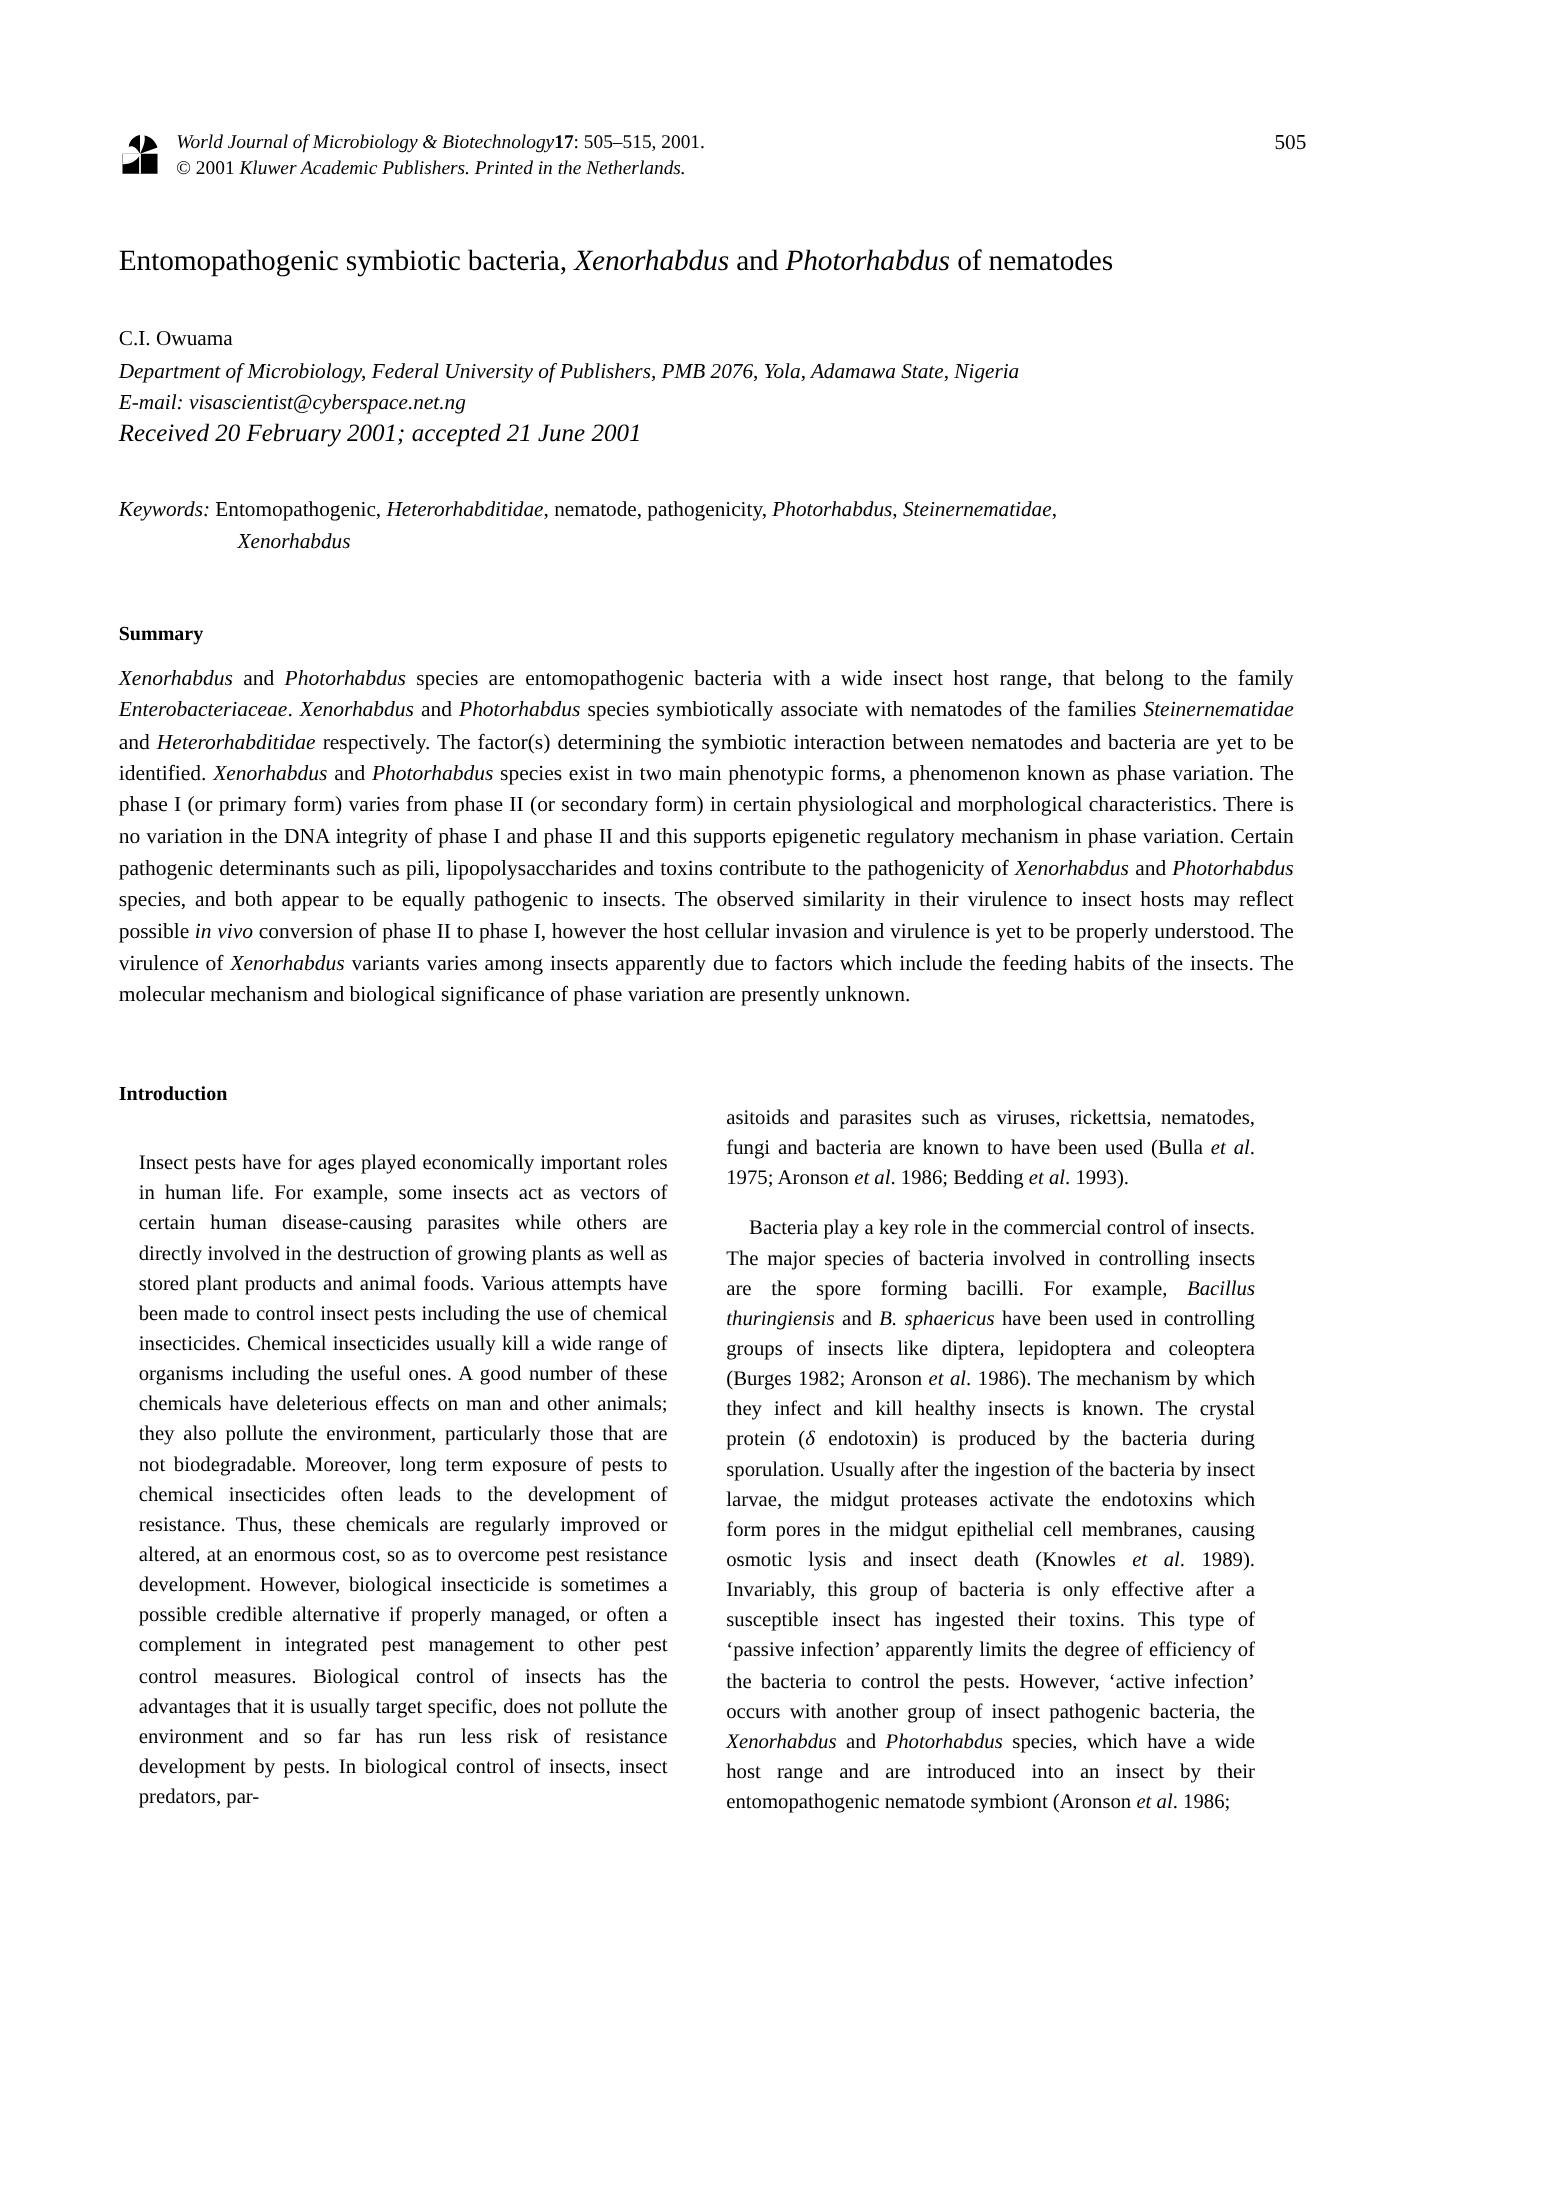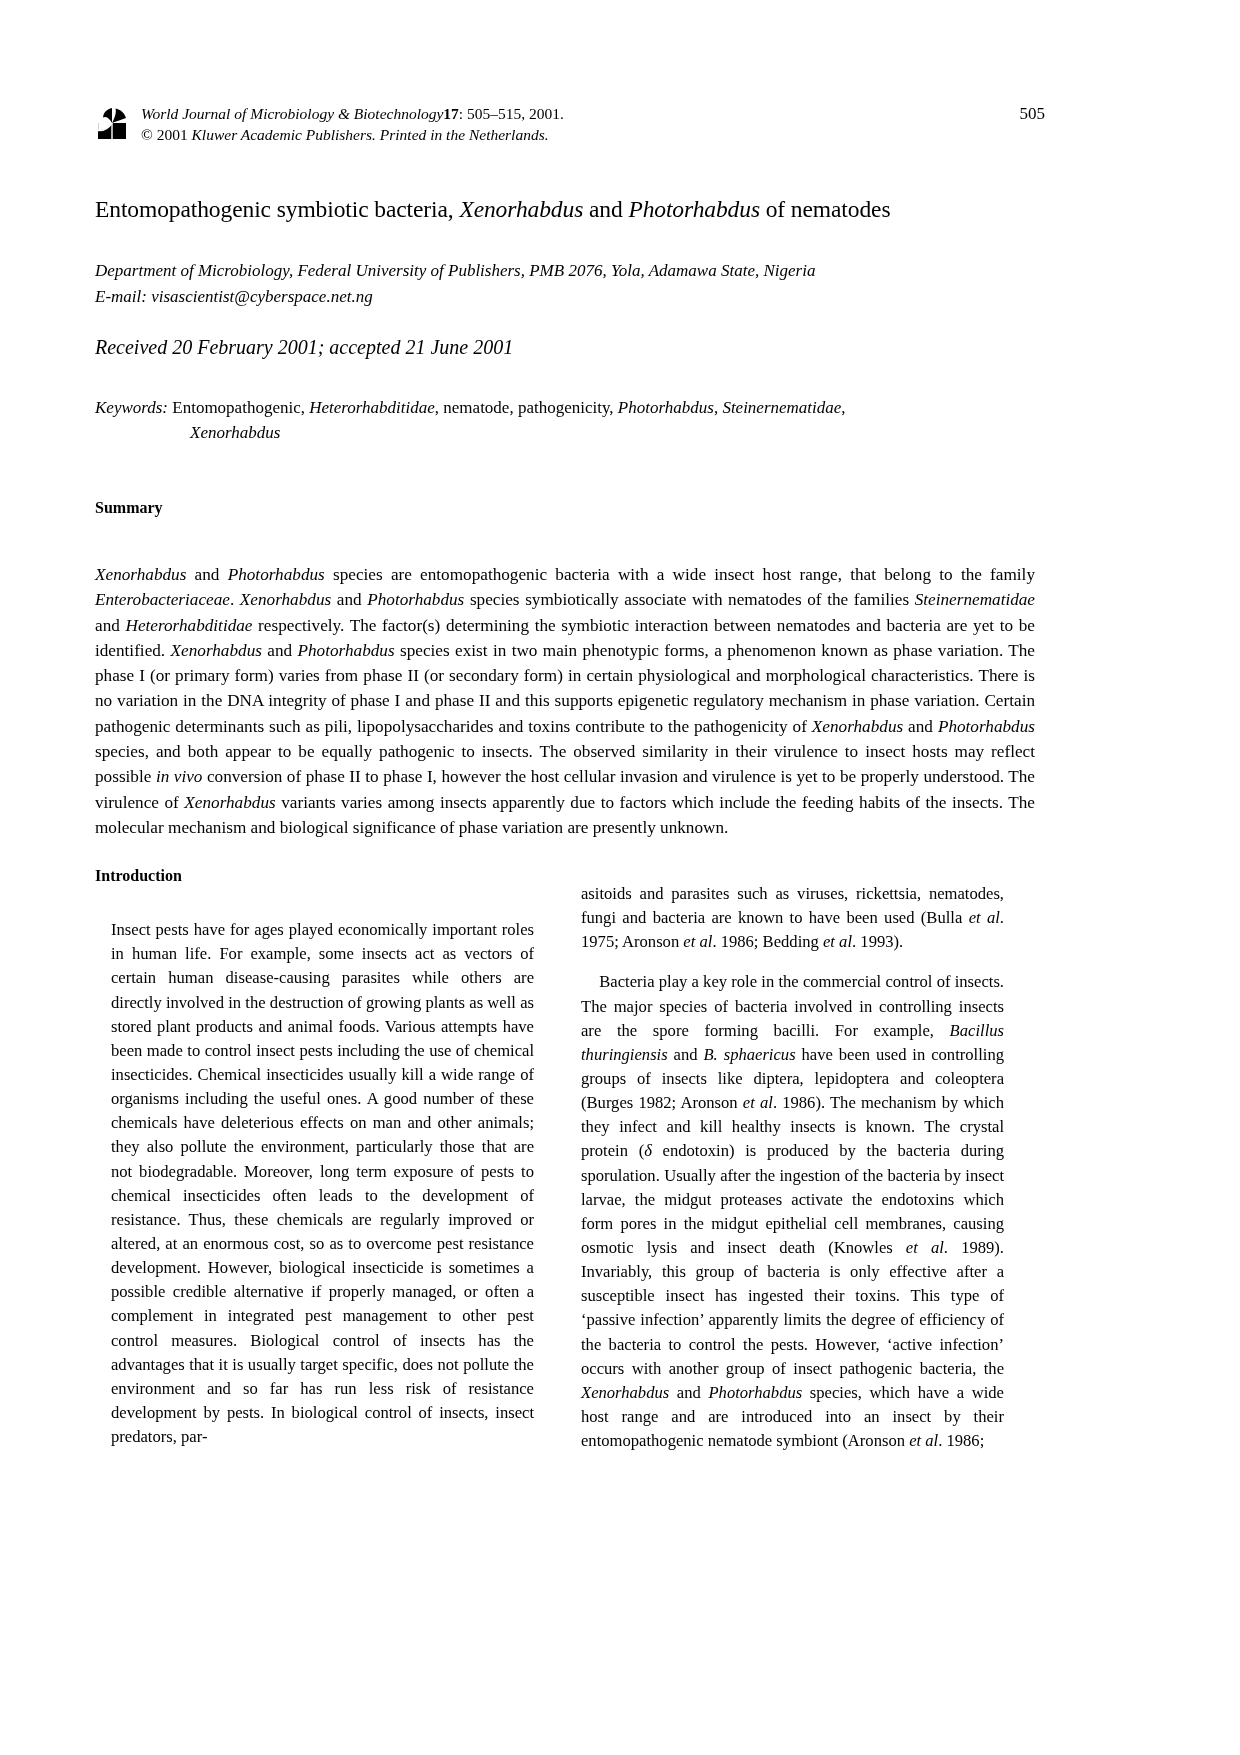--- a/index.html
+++ b/index.html
@@ -119,21 +119,20 @@
     font-weight: bold;
   }
   .summary-body {
     position: absolute;
     left: 95px;
     top: 530px;
     width: 940px;
     font-size: 17.2px;
     line-height: 1.47;
     text-align: justify;
-    margin-top: 32px;
   }
   .summary-body i { font-style: italic; }
 
   
   .col {
     position: absolute;
     top: 866px;
     width: 455px;
     font-size: 16.6px;
     line-height: 1.455;
@@ -179,20 +178,21 @@
       <span class="plain">© 2001 </span><span>Kluwer Academic Publishers. Printed in the Netherlands.</span>
     </span>
   </div>
   <div class="folio">505</div>
 
   <h1 class="title">
     <span>Entomopathogenic symbiotic bacteria, </span><i>Xenorhabdus</i><span> and </span><i>Photorhabdus</i><span> of nematodes</span>
   </h1>
 
   <div class="authorblock">
+    <div class="aname">C.I. Owuama</div>
     <div class="aff">Department of Microbiology, Federal University of Publishers, PMB 2076, Yola, Adamawa State, Nigeria</div>
     <div class="email">E-mail: visascientist@cyberspace.net.ng</div>
   </div>
   <div class="history">Received 20 February 2001; accepted 21 June 2001</div>
 
   <div class="keywords">
     <i class="kwlabel">Keywords:</i><span> Entomopathogenic, </span><i>Heterorhabditidae</i><span>, nematode, pathogenicity, </span><i>Photorhabdus</i><span>, </span><i>Steinernematidae</i><span>,</span><br><i>Xenorhabdus</i>
   </div>
 
   <h2 class="sec-summary-head">Summary</h2>

